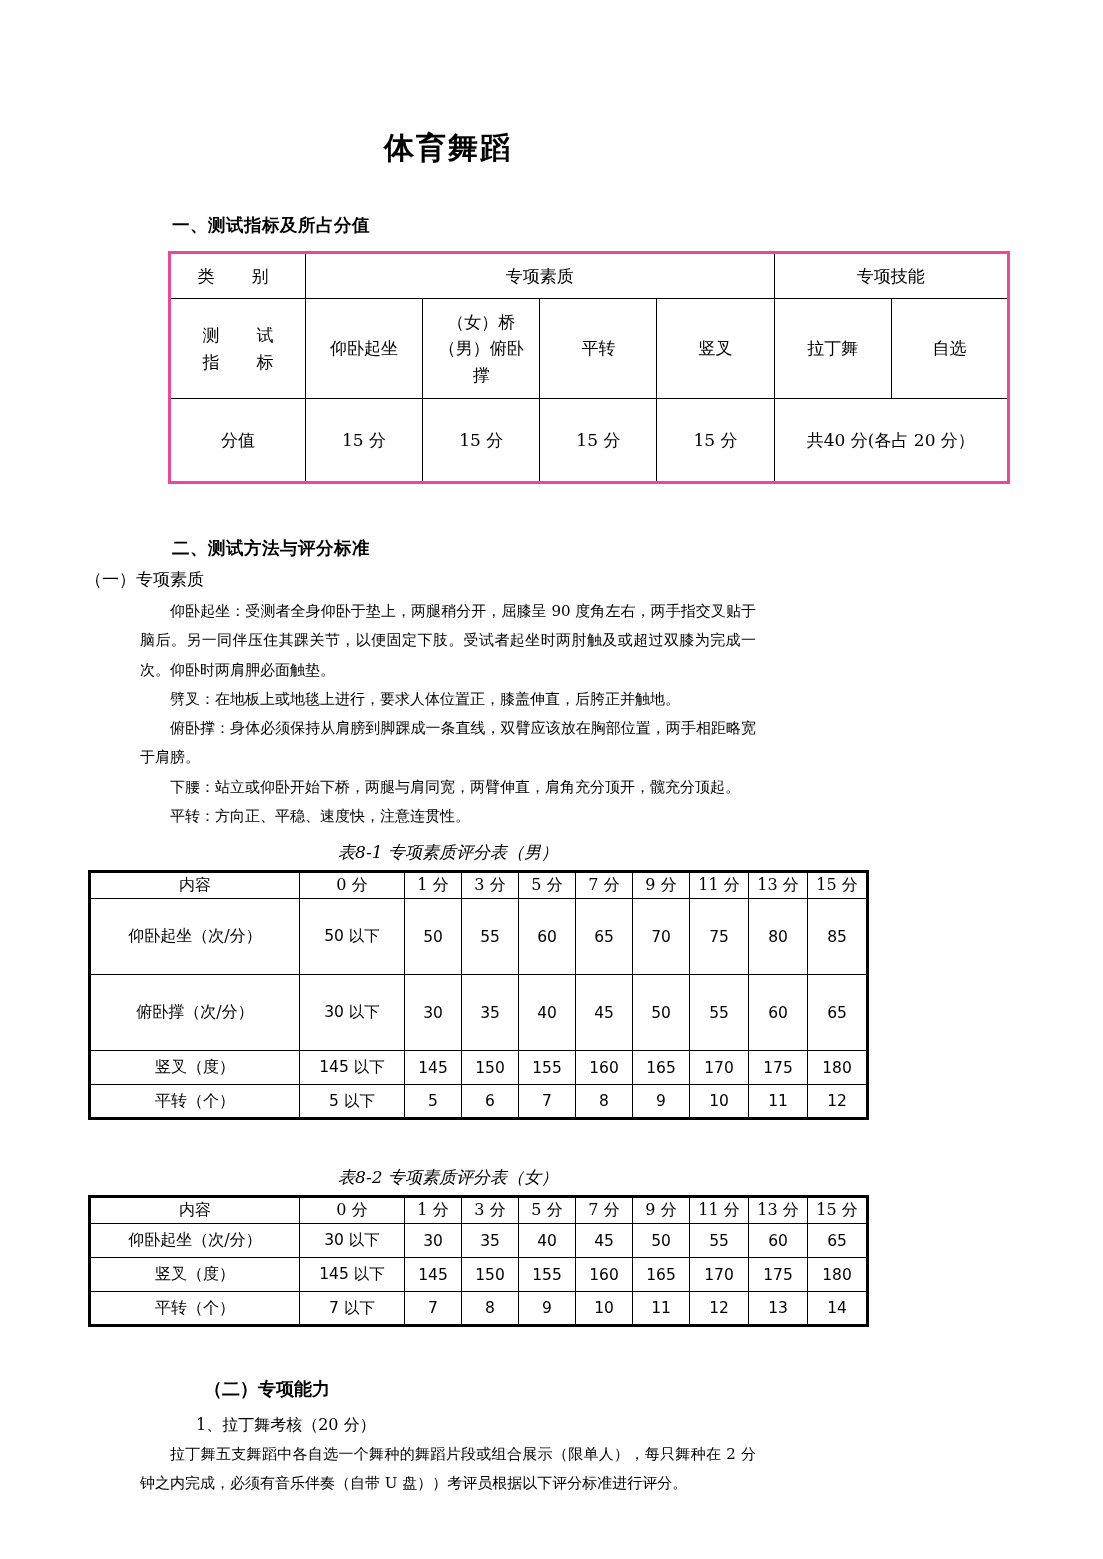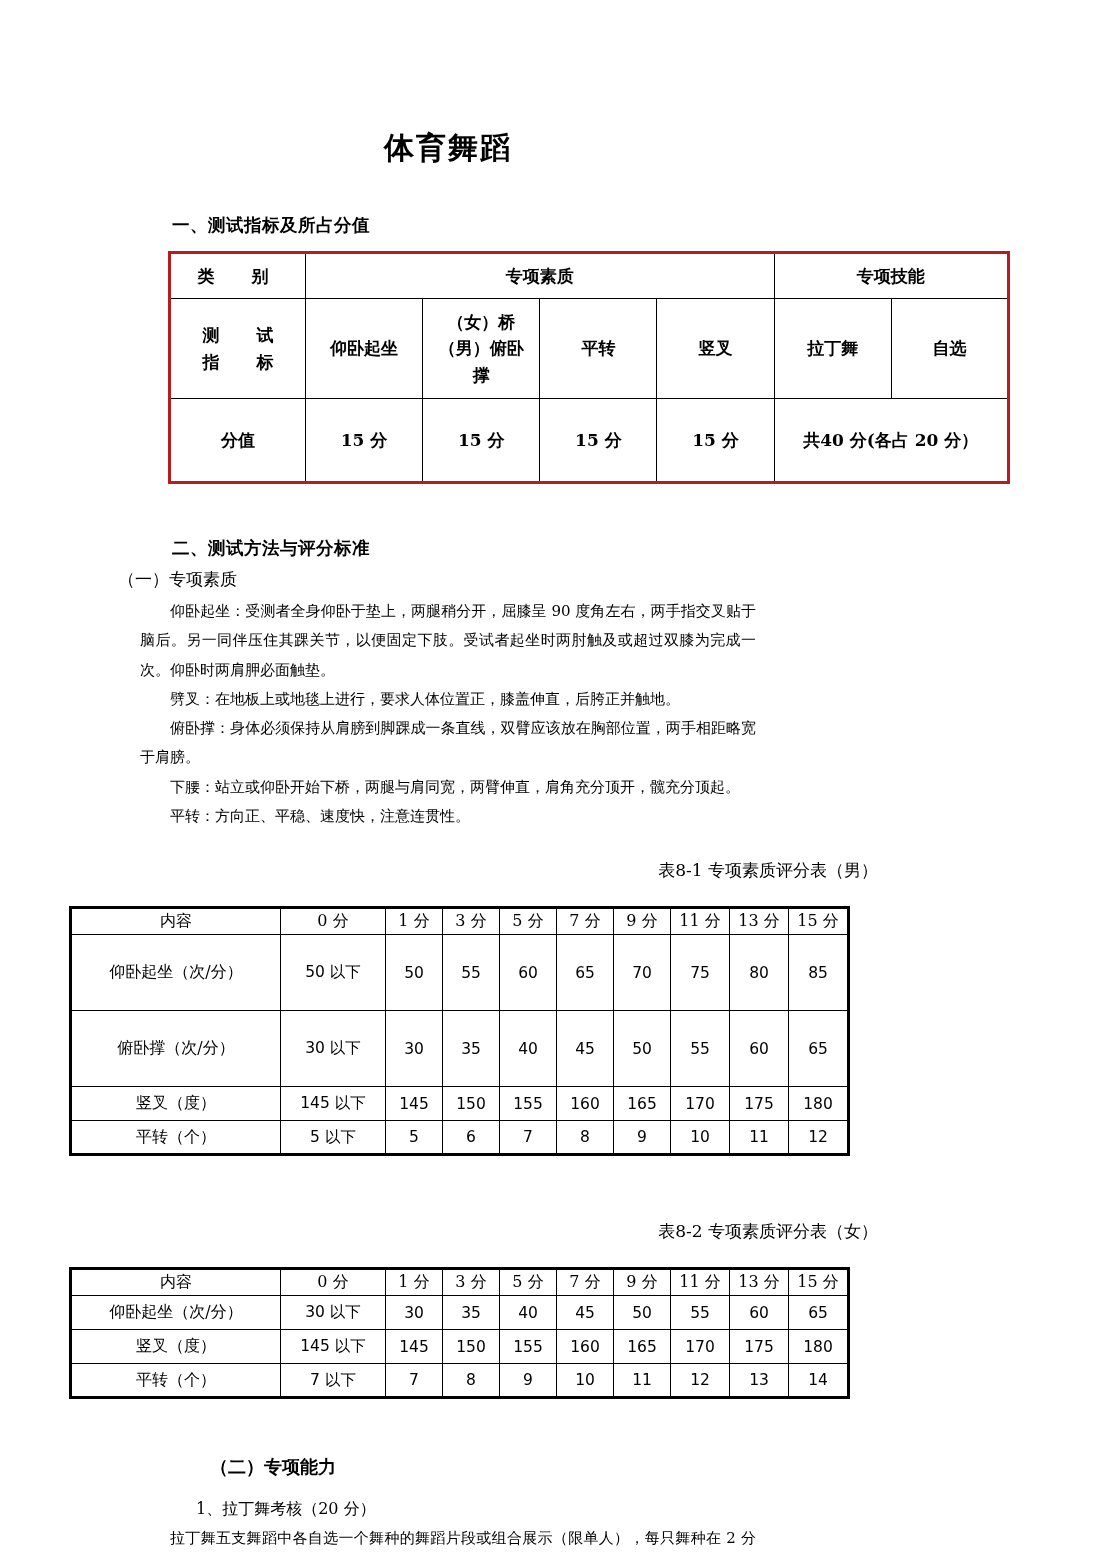--- a/index.html
+++ b/index.html
@@ -42,27 +42,27 @@
     padding-left: 172px;
     font-family: Liberation Sans, sans-serif;
     letter-spacing: 0.5px;
   }
   .heading-1 { padding-top: 44px; }
   .heading-2 { padding-top: 0; }
 
   .sub-heading {
     font-size: 17px;
     margin: 0;
-    padding-left: 118px;
+    padding-left: 85px;
     font-family: "DejaVu Serif", "Liberation Serif", serif;
   }
   .sub-heading-bold {
     font-size: 18px;
     font-weight: bold;
-    margin: 14px;
+    margin: 8px;
     padding-left: 196px;
     font-family: "DejaVu Sans", "Liberation Sans", sans-serif;
   }
   .numbered-item {
     font-size: 16px;
     margin: 0;
     padding-left: 196px;
     font-family: "DejaVu Serif", "Liberation Serif", serif;
   }
 
@@ -79,49 +79,49 @@
   .body-para.indent { text-indent: 2em; }
 
   
   .table-wrap-1 {
     margin: 14px 0 0 168px;
     width: 842px;
   }
   table.t1 {
     border-collapse: collapse;
     width: 842px;
-    border: 3px solid #b91c1c;
+    border: 3px solid #ec4899;
     table-layout: fixed;
-    font-weight: bold;
   }
   table.t1 td {
     border: 1px solid #000;
     text-align: center;
     vertical-align: middle;
     font-size: 17px;
     font-family: "DejaVu Serif", "Liberation Serif", serif;
     padding: 4px 2px;
   }
   .t1 .r1 { height: 46px; }
   .t1 .r2 { height: 100px; }
   .t1 .r3 { height: 84px; }
   .sp { letter-spacing: 10px; padding-left: 10px; }
   .vstack span { display: block; line-height: 1.55; }
 
   
   .tbl-caption {
-    text-align: right;
+    text-align: center;
     font-size: 17px;
-    margin: 18px;
-    font-family: "DejaVu Serif", "Liberation Serif", serif;
+    margin: 0;
+    font-family: "DejaVu Serif", "Liberation Serif", serif;
+    font-style: italic;
   }
 
   
   .table-wrap-s {
-    margin-left: 69px;
+    margin-left: 88px;
     width: 694px;
   }
   table.ts {
     border-collapse: collapse;
     width: 694px;
     border: 3px solid #000;
     table-layout: fixed;
   }
   table.ts td, table.ts th {
     border: 1.5px solid #000;

